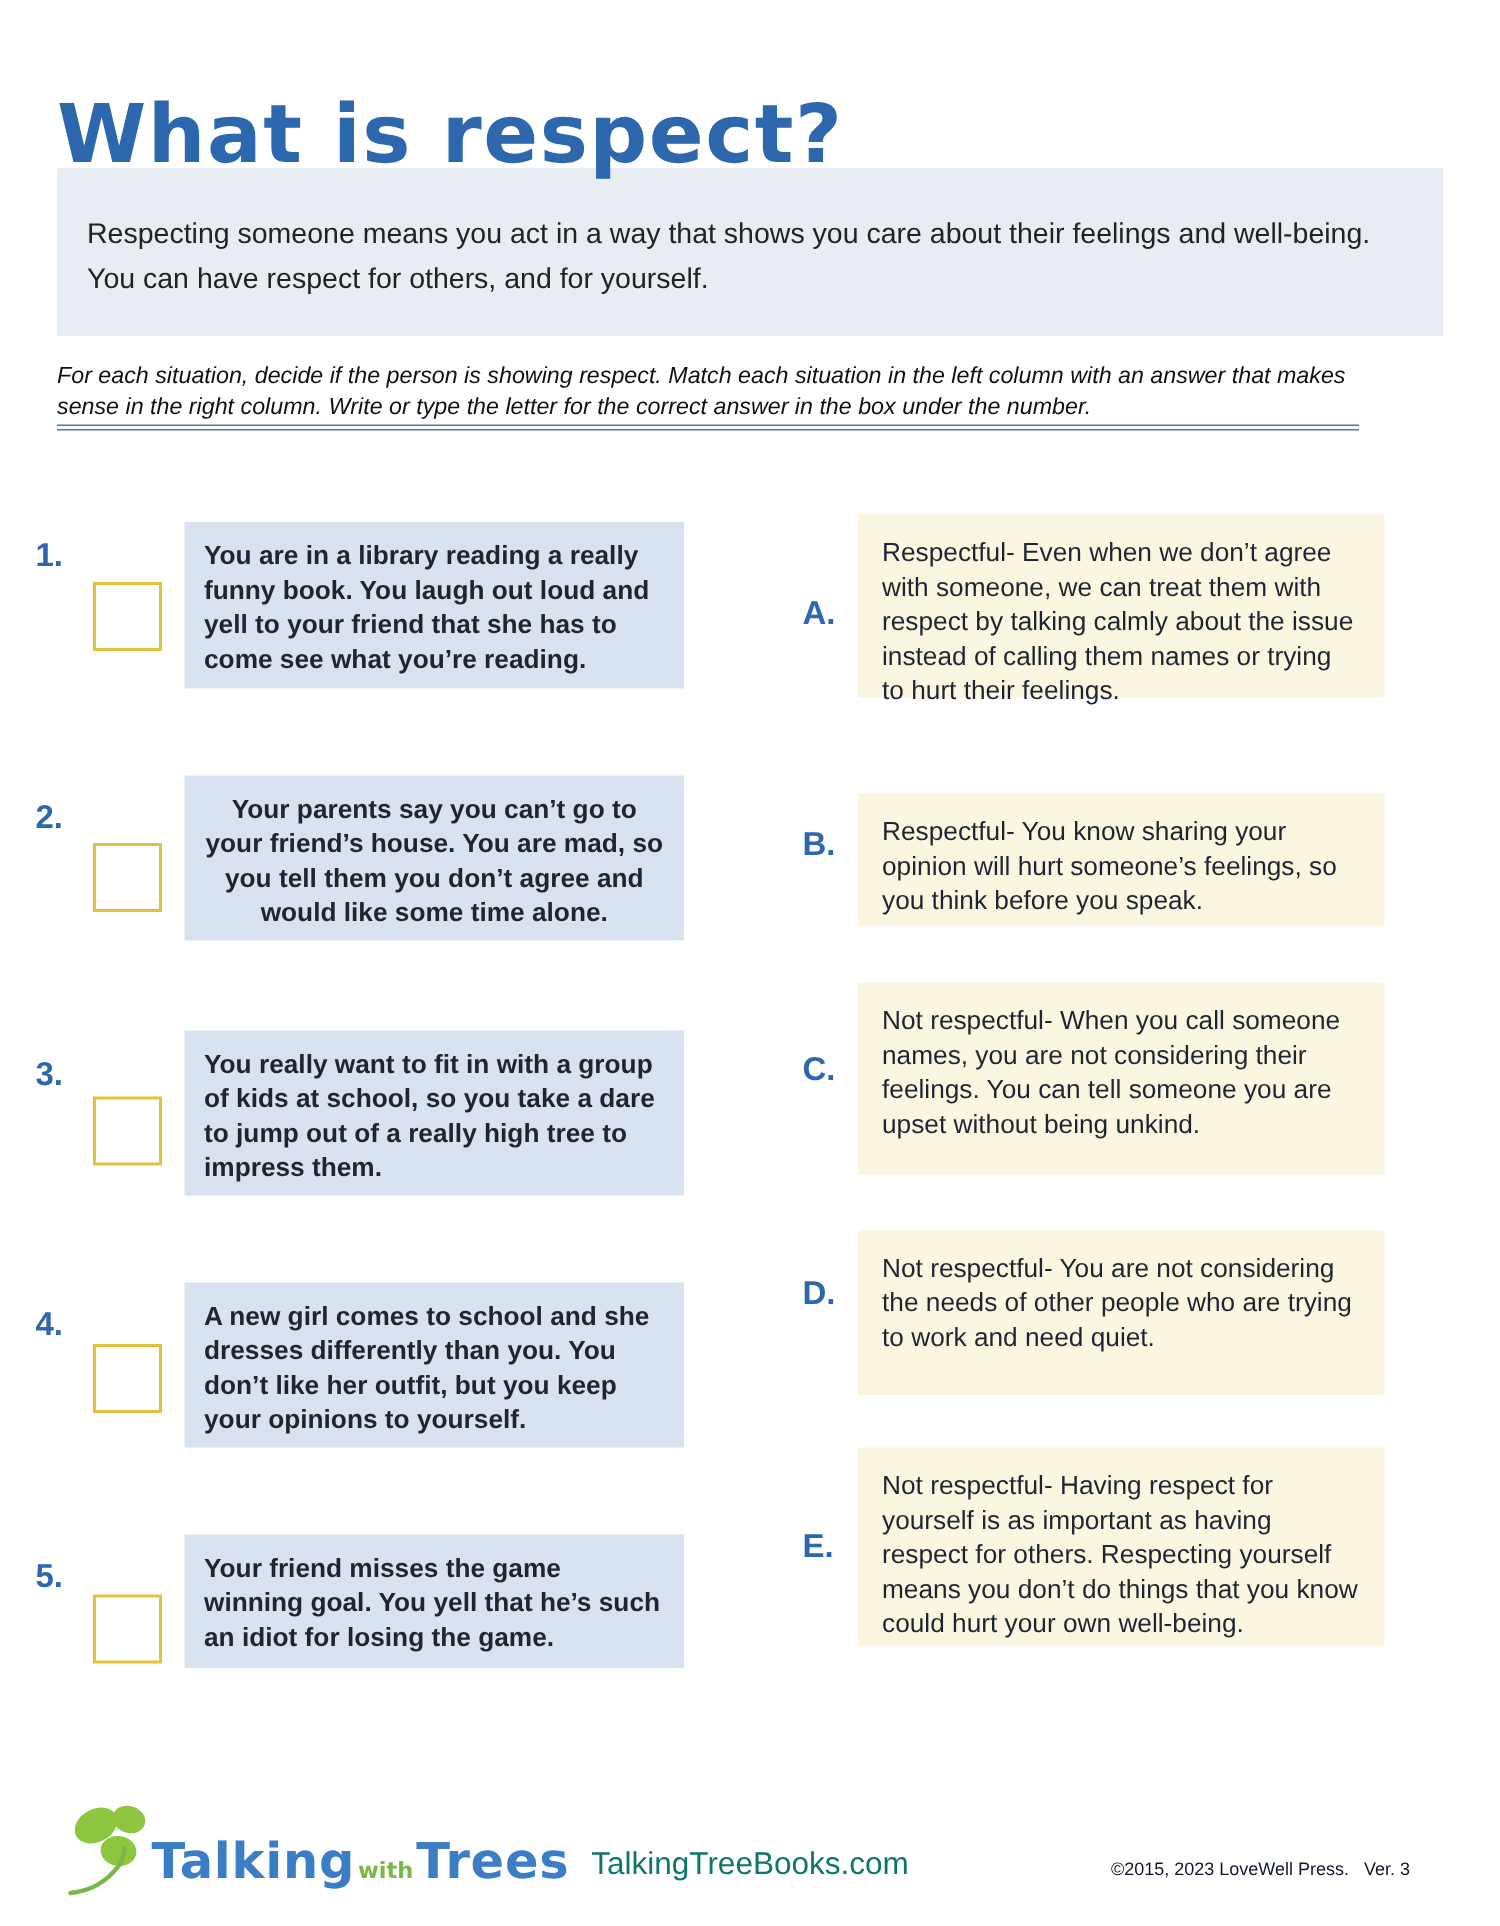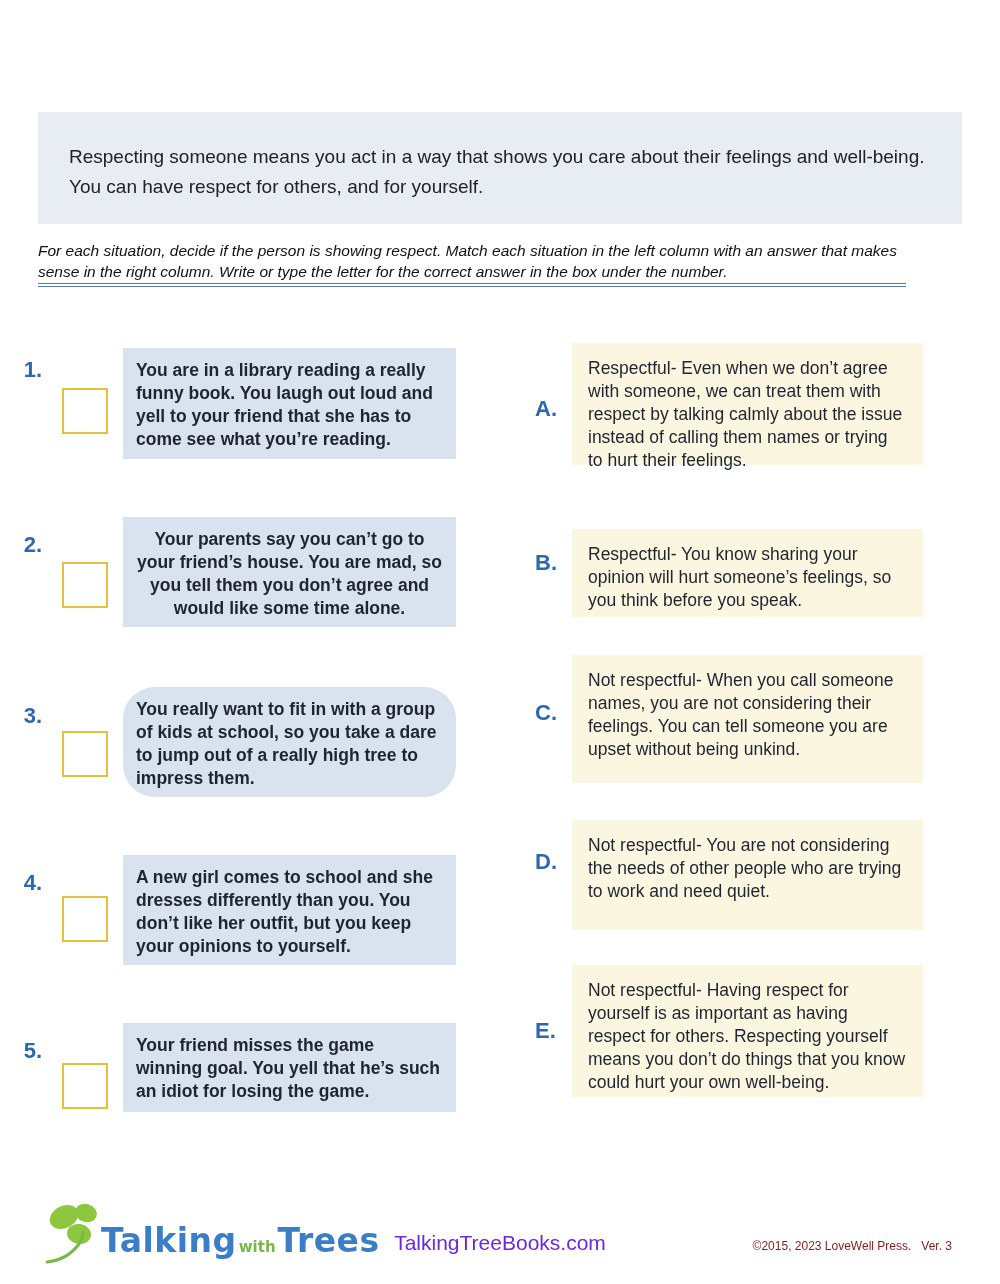--- a/index.html
+++ b/index.html
@@ -13,21 +13,21 @@
   }
   .title{
     position:absolute;left:38px;top:58px;z-index:2;
     font-family:"DejaVu Sans", sans-serif;
     font-size:54px;font-weight:800;letter-spacing:1px;
     color:#2d67ae;
   }
   .intro-box{
     position:absolute;left:38px;top:112px;width:924px;height:112px;
     background:#e8edf4;box-sizing:border-box;
-    padding:30px 20px 0 31px;
+    padding:30px 20px 0 20px;
   }
   .intro-box .line{font-size:19px;line-height:30px;color:#222;}
   .instructions{
     position:absolute;left:38px;top:240px;width:872px;
     font-size:15.5px;font-style:italic;line-height:1.38;color:#111;
   }
   .rule{
     position:absolute;left:38px;top:283px;width:868px;height:0;
     border-top:4px double #4d79ae;
   }
@@ -49,21 +49,21 @@
     font-size:22px;font-weight:bold;color:#2d67ae;
   }
   .response-card{
     position:absolute;left:572px;width:351px;box-sizing:border-box;
     background:#faf6e0;padding:14px 16px;
     font-size:17.5px;line-height:23px;color:#1f2430;
   }
   
   .num-1{top:357px;} .box-1{top:388px;} .card-1{top:348px;height:111px;}
   .num-2{top:532px;} .box-2{top:562px;} .card-2{top:517px;height:110px;text-align:center;}
-  .num-3{top:703px;} .box-3{top:731px;} .card-3{top:687px;height:110px;border-radius:32px;}
+  .num-3{top:703px;} .box-3{top:731px;} .card-3{top:687px;height:110px;}
   .num-4{top:870px;} .box-4{top:896px;} .card-4{top:855px;height:110px;}
   .num-5{top:1038px;} .box-5{top:1063px;} .card-5{top:1023px;height:89px;}
   .let-a{top:396px;} .rcard-a{top:343px;height:122px;}
   .let-b{top:550px;} .rcard-b{top:529px;height:88px;}
   .let-c{top:700px;} .rcard-c{top:655px;height:128px;}
   .let-d{top:849px;} .rcard-d{top:820px;height:110px;}
   .let-e{top:1018px;} .rcard-e{top:965px;height:132px;}
   
   .footer-logo{
     position:absolute;left:45px;top:1200px;height:66px;
@@ -74,32 +74,33 @@
   .logo-talking,.logo-trees{
     font-family:"DejaVu Sans", sans-serif;
     font-size:33px;font-weight:800;color:#3b7ec6;letter-spacing:0.5px;
   }
   .logo-with{
     font-family:"DejaVu Sans", sans-serif;
     font-size:15px;font-weight:bold;color:#7ab648;margin:0 2px;
   }
   .footer-site{
     position:absolute;left:0;top:1231px;width:1000px;text-align:center;
-    font-size:21px;color:#6d28d9;
+    font-size:21px;color:#0f766e;
   }
   .footer-copyright{
-    position:absolute;right:48px;top:1239px;
-    font-size:12px;color:#7f1d1d;white-space:pre;margin-left:16px;
+    position:absolute;right:60px;top:1239px;
+    font-size:12px;color:#0f172a;white-space:pre;margin-left:16px;
   }
 </style>
 </head>
 <body>
 
 <div class="page">
 
+  <div class="title">What is respect?</div>
 
   <div class="intro-box">
     <div class="line">Respecting someone means you act in a way that shows you care about their feelings and well-being.</div>
     <div class="line">You can have respect for others, and for yourself.</div>
   </div>
 
   <div class="instructions">For each situation, decide if the person is showing respect. Match each situation in the left column with an answer that makes sense in the right column. Write or type the letter for the correct answer in the box under the number.</div>
   <div class="rule"></div>
 
   <div class="num-label num-1">1.</div>

